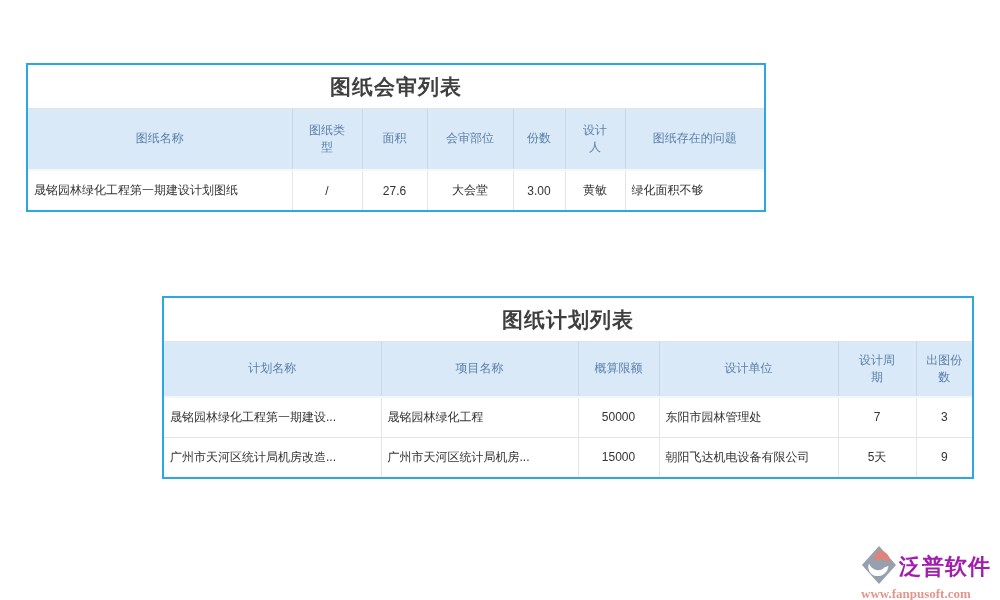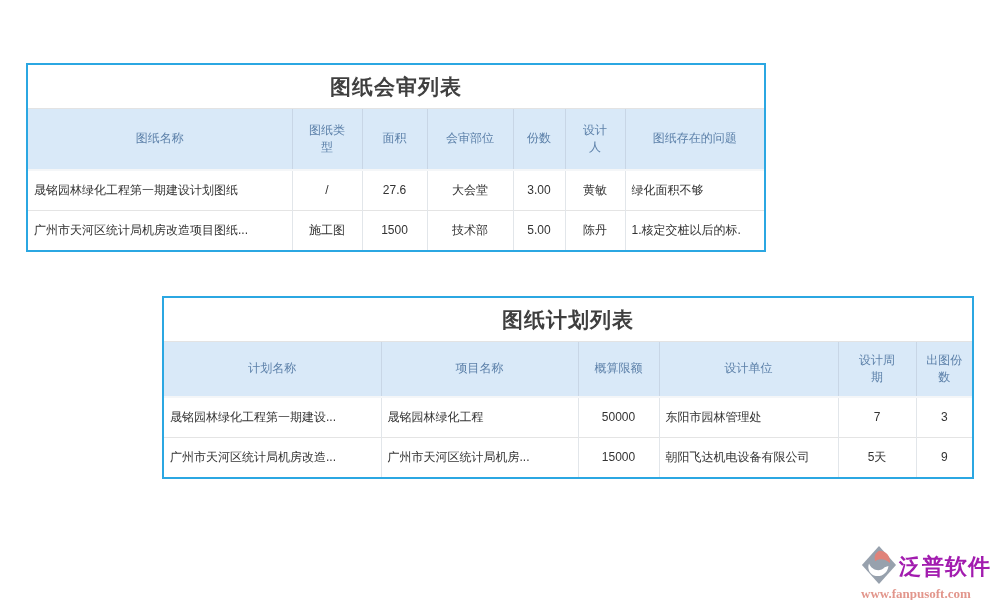--- a/index.html
+++ b/index.html
@@ -132,29 +132,20 @@
       <tbody>
         <tr>
           <td class="al trunc link">晟铭园林绿化工程第一期建设计划图纸</td>
           <td class="ac">/</td>
           <td class="ac">27.6</td>
           <td class="ac">大会堂</td>
           <td class="ac">3.00</td>
           <td class="ac">黄敏</td>
           <td class="al trunc">绿化面积不够</td>
         </tr>
-        <tr>
-          <td class="al trunc link">广州市天河区统计局机房改造项目图纸...</td>
-          <td class="ac">施工图</td>
-          <td class="ac">1500</td>
-          <td class="ac">技术部</td>
-          <td class="ac">5.00</td>
-          <td class="ac">陈丹</td>
-          <td class="al trunc">1.核定交桩以后的标.</td>
-        </tr>
       </tbody>
     </table>
   </div>
 
   <div class="panel" id="plan-panel">
     <div class="panel-title">图纸计划列表</div>
     <table class="grid">
       <colgroup>
         <col style="width:217px">
           <col style="width:197px">

